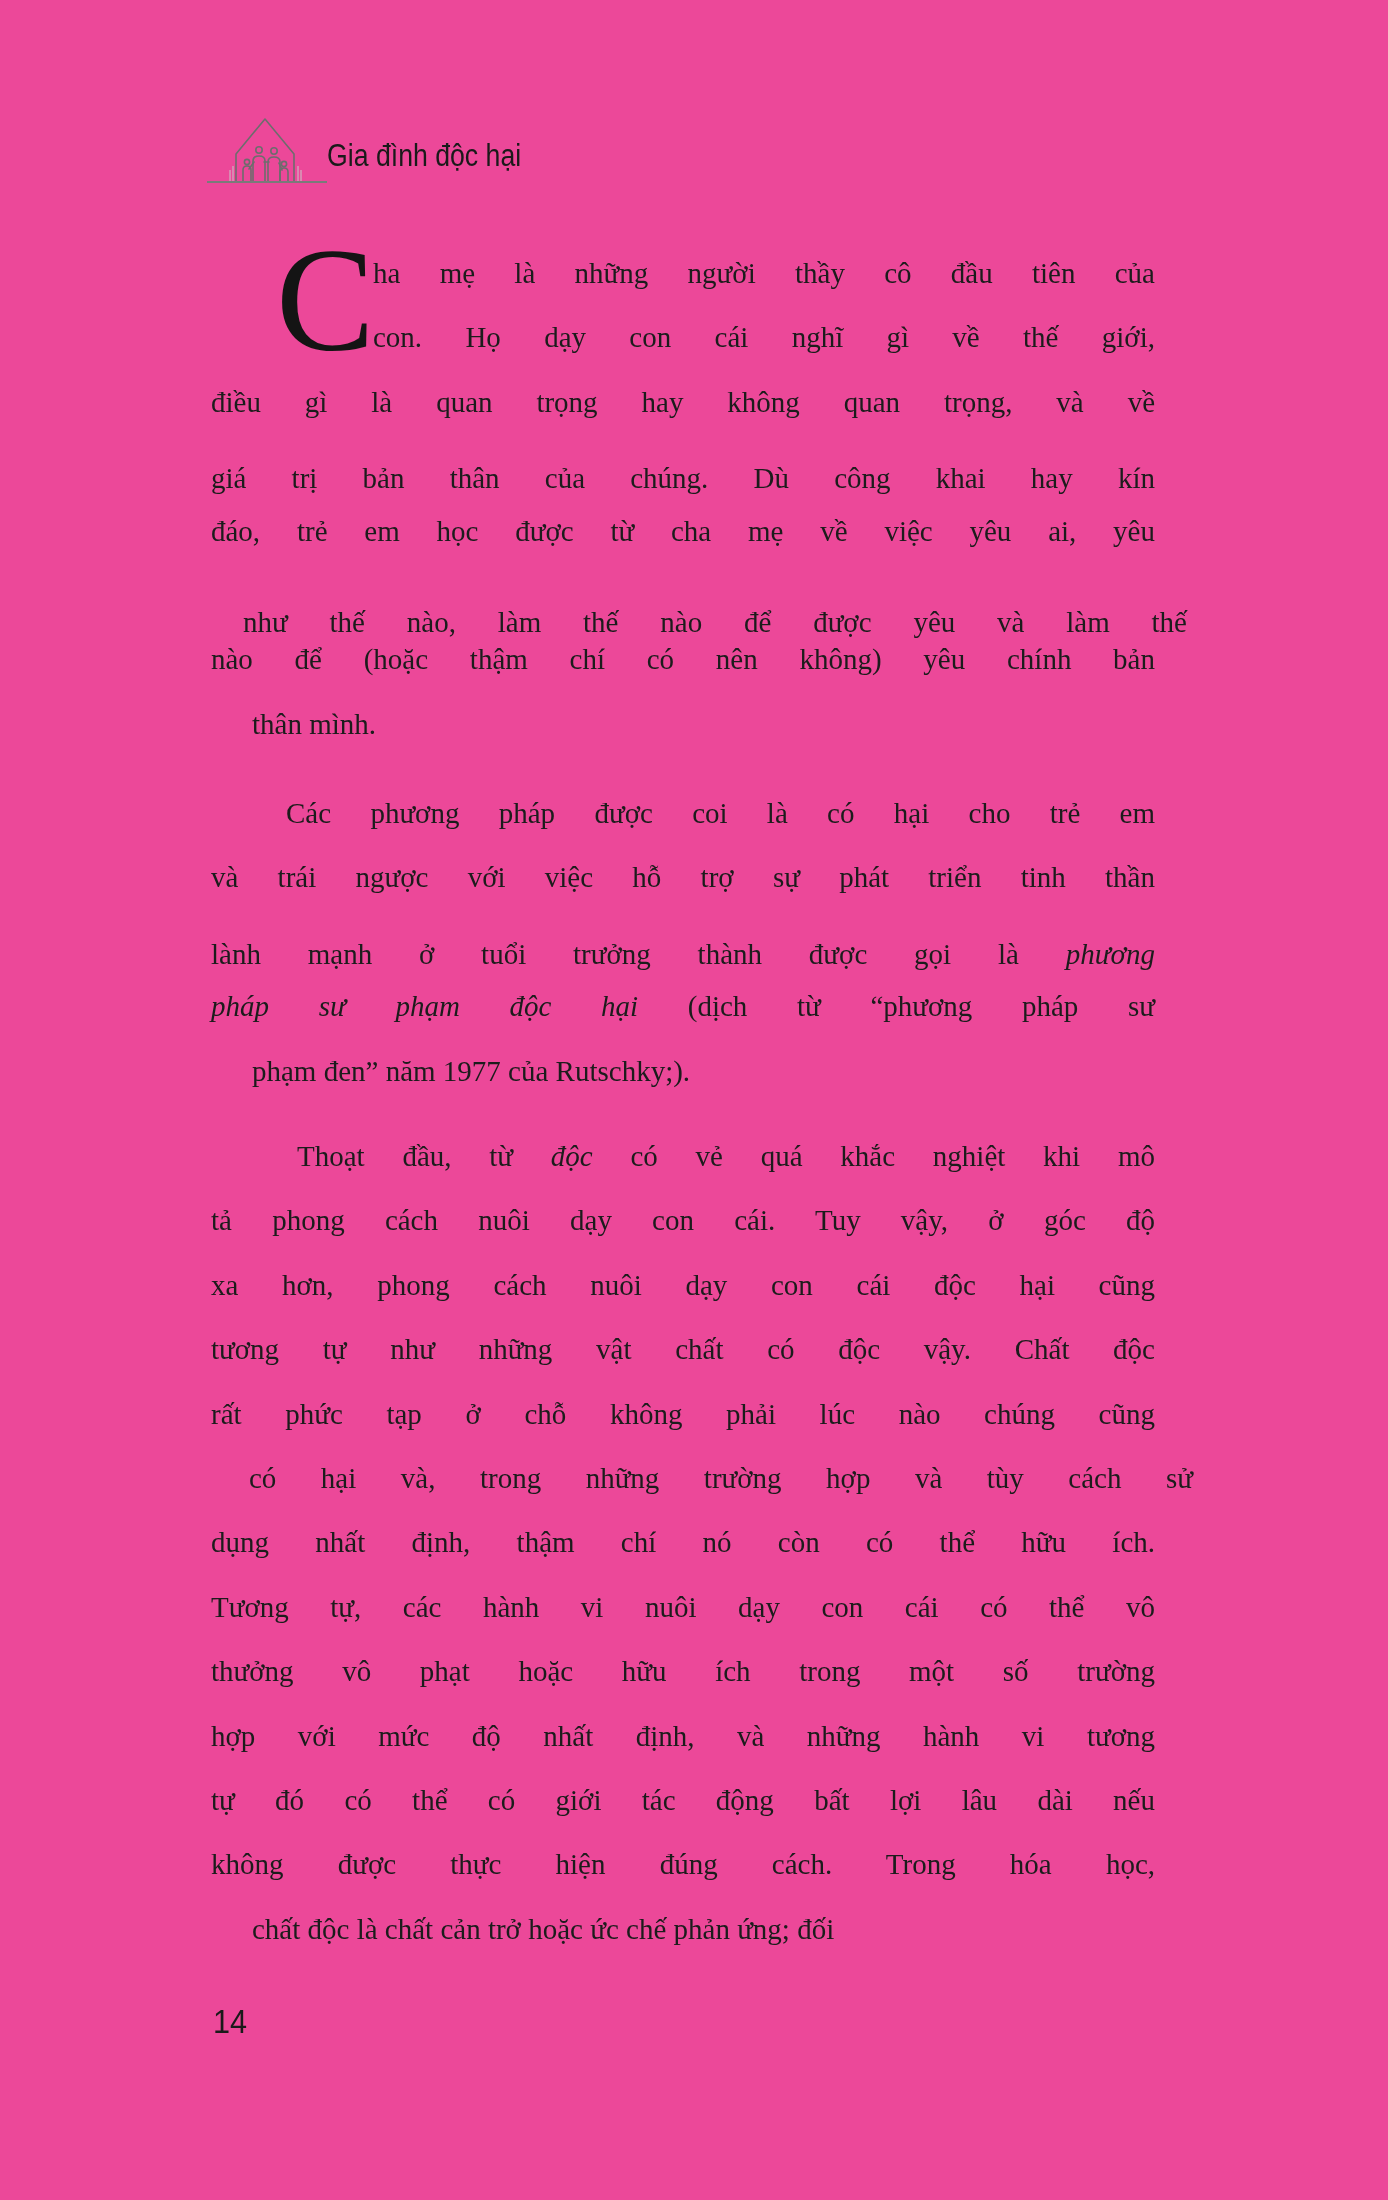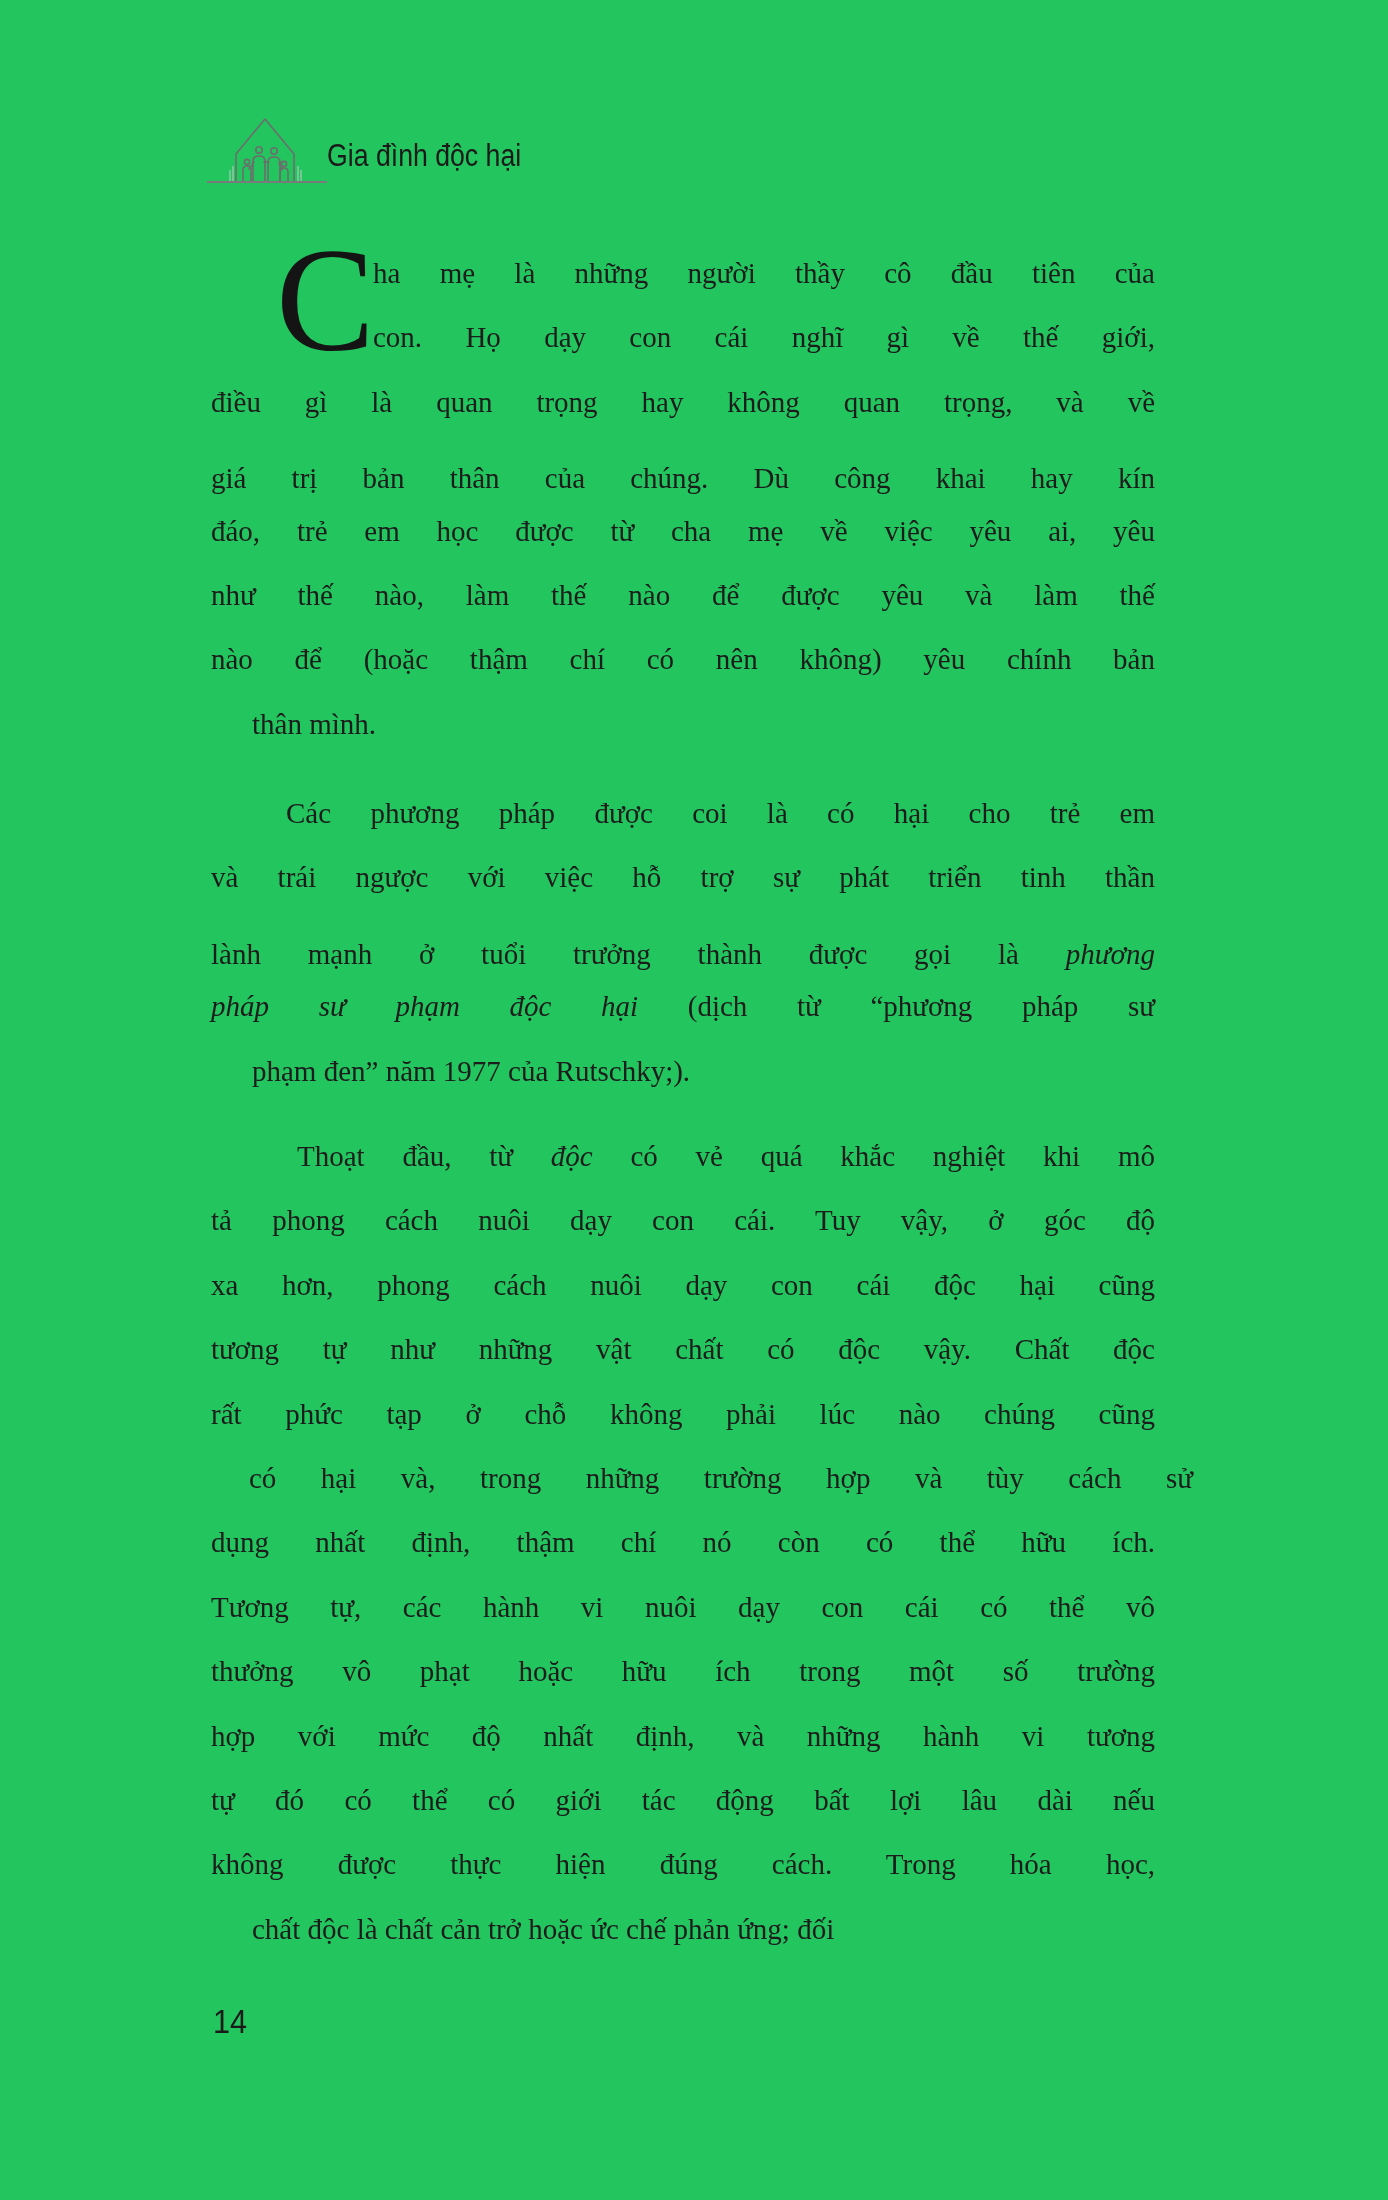--- a/index.html
+++ b/index.html
@@ -1,17 +1,17 @@
 <!DOCTYPE html>
 <html><head>
 <meta charset="utf-8">
 <style>
   html, body { margin: 0; padding: 0; background: #ffffff; }
   body { width: 1388px; height: 2200px; position: relative; overflow: hidden; color: #1c1c1c; }
-  .page { position: absolute; left: 0; top: 0; width: 1388px; height: 2200px; background: #22c55e; }
+  .page { position: absolute; left: 0; top: 0; width: 1388px; height: 2200px; background: #ec4899; }
 
   
   .header { position: absolute; left: 0; top: 0; width: 1388px; height: 200px; }
   .header-rule { position: absolute; left: 207px; top: 181px; width: 120px; height: 2px; background: #7a7a7a; }
   .house-icon { position: absolute; left: 226px; top: 114px; width: 84px; height: 70px; }
   .running-title {
     position: absolute; left: 327px; top: 136px;
     font-family: "Liberation Sans", sans-serif; font-size: 31px; line-height: 40px;
     color: #1a1a1a; transform: scaleX(0.86); transform-origin: left top; white-space: nowrap;
   }
@@ -78,21 +78,21 @@
 
   <div class="body-text">
     <div class="dropcap">C</div>
     <div id="lines-container">
         <div>
           <div class="line dropcap-line" style="top: 249px;"><span>ha mẹ là những người thầy cô đầu tiên của</span></div>
           <div class="line dropcap-line" style="top: 313.4px;"><span>con. Họ dạy con cái nghĩ gì về thế giới,</span></div>
           <div class="line" style="top: 377.8px;"><span>điều gì là quan trọng hay không quan trọng, và về</span></div>
           <div class="line" style="top: 442.2px; margin-top: 12px;"><span>giá trị bản thân của chúng. Dù công khai hay kín</span></div>
           <div class="line" style="top: 506.6px;"><span>đáo, trẻ em học được từ cha mẹ về việc yêu ai, yêu</span></div>
-          <div class="line" style="top: 571px;"><span>như thế nào, làm thế nào để được yêu và làm thế</span></div>
+          <div class="line" style="top: 598px; margin-left: 32px;"><span>như thế nào, làm thế nào để được yêu và làm thế</span></div>
           <div class="line" style="top: 635.4px;"><span>nào để (hoặc thậm chí có nên không) yêu chính bản</span></div>
           <div class="line last" style="top: 699.8px;"><span>thân mình.</span></div>
         </div>
         <div>
           <div class="line indent1" style="top: 789px;"><span>Các phương pháp được coi là có hại cho trẻ em</span></div>
           <div class="line" style="top: 853.4px;"><span>và trái ngược với việc hỗ trợ sự phát triển tinh thần</span></div>
           <div class="line" style="top: 930px;"><span>lành mạnh ở tuổi trưởng thành được gọi là </span><span class="it">phương</span></div>
           <div class="line" style="top: 982.2px;"><span class="it">pháp sư phạm độc hại</span><span> (dịch từ “phương pháp sư</span></div>
           <div class="line last" style="top: 1046.6px;"><span>phạm đen” năm 1977 của Rutschky;).</span></div>
         </div>

